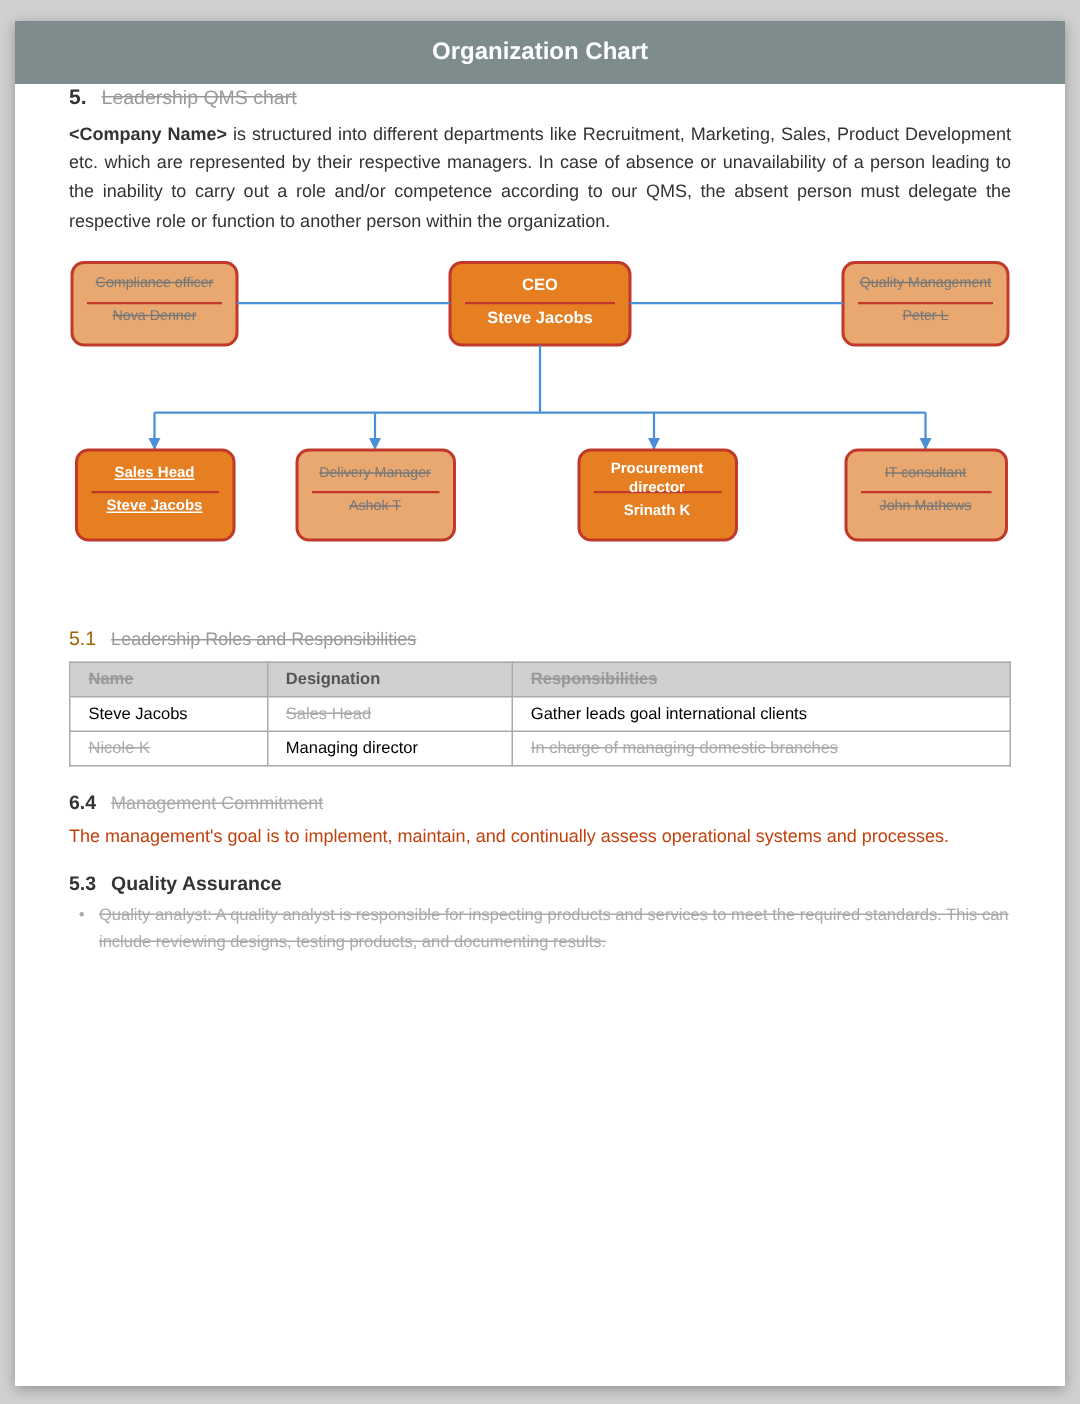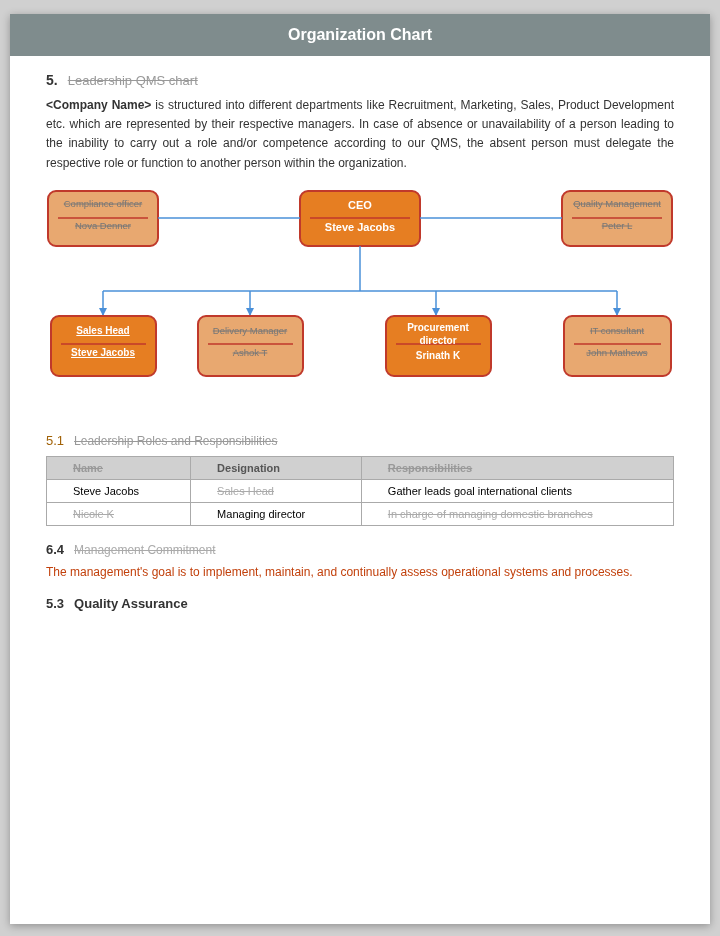--- a/index.html
+++ b/index.html
@@ -20,21 +20,20 @@
       position: relative;
       box-shadow: 0 2px 8px rgba(0,0,0,0.3);
     }
     .page-header {
       background: #7f8c8d;
       color: #fff;
       text-align: center;
       font-size: 16px;
       font-weight: bold;
       padding: 12px 0;
-      margin-bottom: 16px;
     }
     .content {
       padding: 0 36px;
     }
     .section-title {
       display: flex;
       align-items: baseline;
       gap: 10px;
       margin-bottom: 8px;
     }
@@ -79,21 +78,21 @@
       color: #999;
       text-decoration: line-through;
     }
     table {
       width: 100%;
       border-collapse: collapse;
       font-size: 11px;
     }
     table th, table td {
       border: 1px solid #aaa;
-      padding: 5px 26px;
+      padding: 5px 12px;
     }
     table th {
       background: #d0d0d0;
       font-weight: bold;
       color: #555;
       text-align: left;
     }
     table th.muted-text {
       color: #999;
       text-decoration: line-through;
@@ -287,18 +286,21 @@
         <span class="sub-label-muted">Management Commitment</span>
       </div>
       <p>The management's goal is to implement, maintain, and continually assess operational systems and processes.</p>
     </div>
 
     <div class="subsection">
       <div class="sub-header">
         <span class="sub-num-plain">5.3</span>
         <span class="sub-label-plain">Quality Assurance</span>
       </div>
+      <ul>
+        <li>Quality analyst: A quality analyst is responsible for inspecting products and services to meet the required standards. This can include reviewing designs, testing products, and documenting results.</li>
+      </ul>
     </div>
 
   </div>
 
 
 </div>
 
 </body></html>

